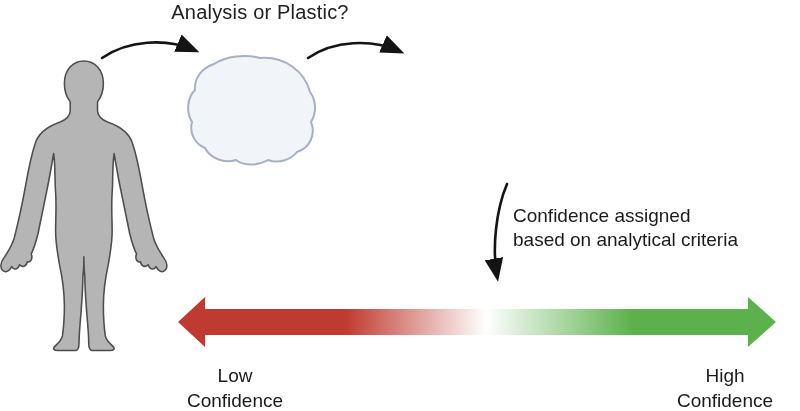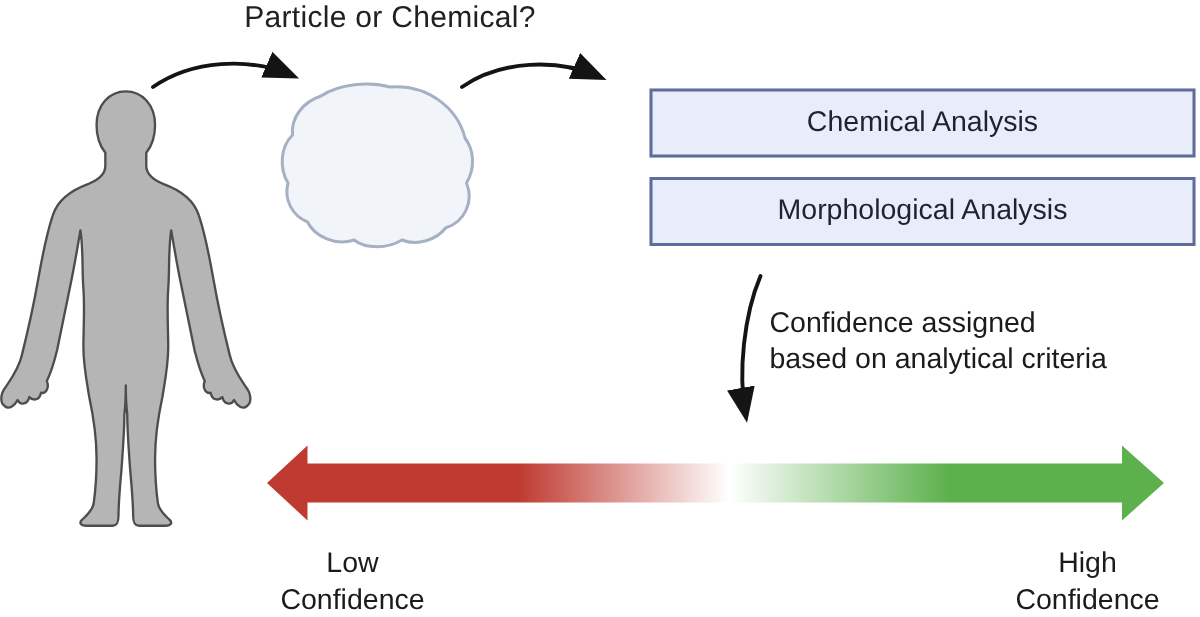--- a/index.html
+++ b/index.html
@@ -79,29 +79,23 @@
 
     <path d="M102,58 C128,40 166,38 194,50" style="fill:none;stroke:var(--arrow-black,#141414);stroke-width:2.6;stroke-linecap:round" marker-end="url(#ah)"></path>
 
     <path d="M308,58 C334,40 372,39 399,51" style="fill:none;stroke:var(--arrow-black,#141414);stroke-width:2.6;stroke-linecap:round" marker-end="url(#ah)"></path>
 
     <path d="M507,184 C496,210 492,248 497,276" style="fill:none;stroke:var(--arrow-black,#141414);stroke-width:2.6;stroke-linecap:round" marker-end="url(#ah)"></path>
 
     <polygon points="178,322 205,297 205,309 748,309 748,297 776,322 748,347 748,335 205,335 205,347" fill="url(#confGrad)"></polygon>
   </svg>
 
-  <div class="title">Particle or Chemical?</div>
+  <div class="title">Analysis or Plastic?</div>
 
-  <div class="analysis-box box-chemical">
-    <span>Chemical Analysis</span>
-  </div>
 
-  <div class="analysis-box box-morphological">
-    <span>Morphological Analysis</span>
-  </div>
 
   <div class="annotation">Confidence assigned
 based on analytical criteria</div>
 
   <div class="scale-label scale-low">Low
 Confidence</div>
   <div class="scale-label scale-high">High
 Confidence</div>
 
 </div>

